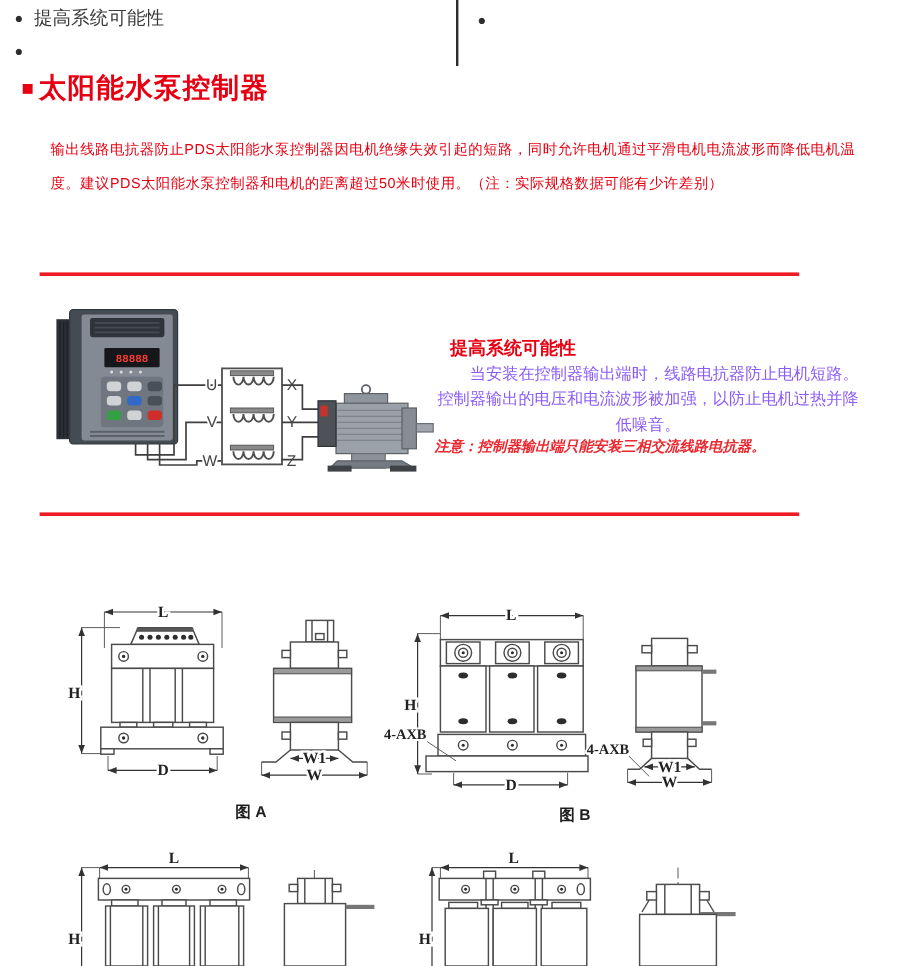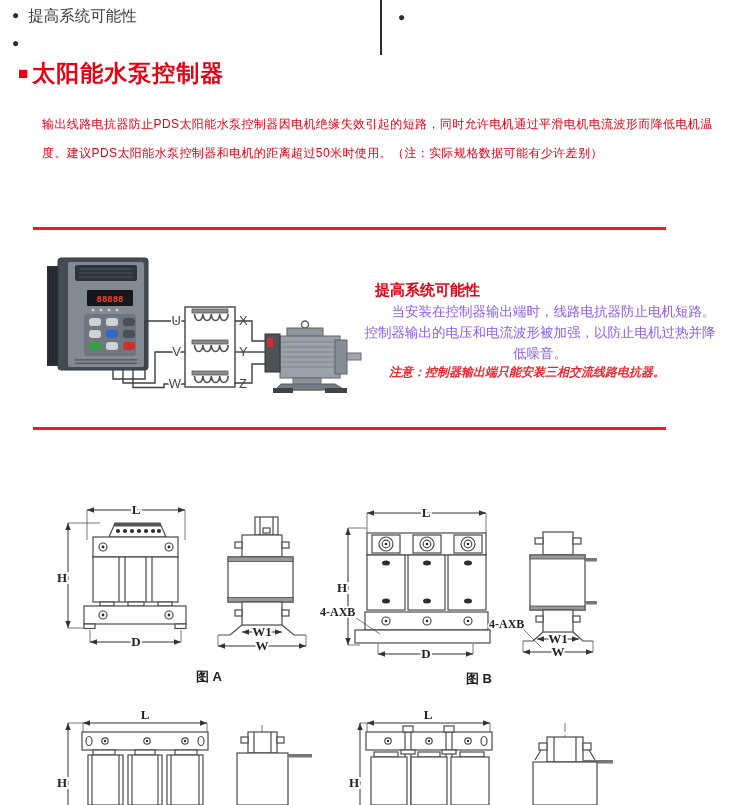--- a/index.html
+++ b/index.html
@@ -24,21 +24,21 @@
   .intro{position:absolute;left:42px;top:110px;width:676px;color:#e60012;
     font-size:12px;line-height:29px;letter-spacing:0.4px;}
   
   .red-rule{position:absolute;left:33px;width:633px;height:3px;background:#ed1c24;}
   .rule-1{top:227px;} .rule-2{top:427px;}
   
   .wire-head{position:absolute;left:375px;top:281px;color:#e60012;font-weight:bold;font-size:15px;}
   .wire-body{position:absolute;left:362px;top:301px;width:356px;color:#8b5cf6;
     font-size:13.5px;line-height:21px;text-indent:2em;text-align:center;}
   .wire-note{position:absolute;left:362px;top:364px;color:#ea2830;font-size:12px;
-    font-weight:bold;font-style:italic;margin-left:27px;}
+    font-weight:bold;font-style:italic;}
   
   svg{position:absolute;display:block;}
   .diagram-svg{left:35px;top:252px;}
   .drawings-svg{left:0;top:440px;}
   .wire{stroke:#3f3f3f;stroke-width:1.4;fill:none;}
   .coilbox{fill:none;stroke:#4f4f4f;stroke-width:1.5;}
   .coil{stroke:#4f4f4f;stroke-width:1.6;fill:none;}
   .corebar{fill:#8a8a8a;stroke:#555;stroke-width:0.8;}
   .term{font:13px "Liberation Sans","DejaVu Sans",sans-serif;fill:#444;
     paint-order:stroke;stroke:#fff;stroke-width:3px;}

